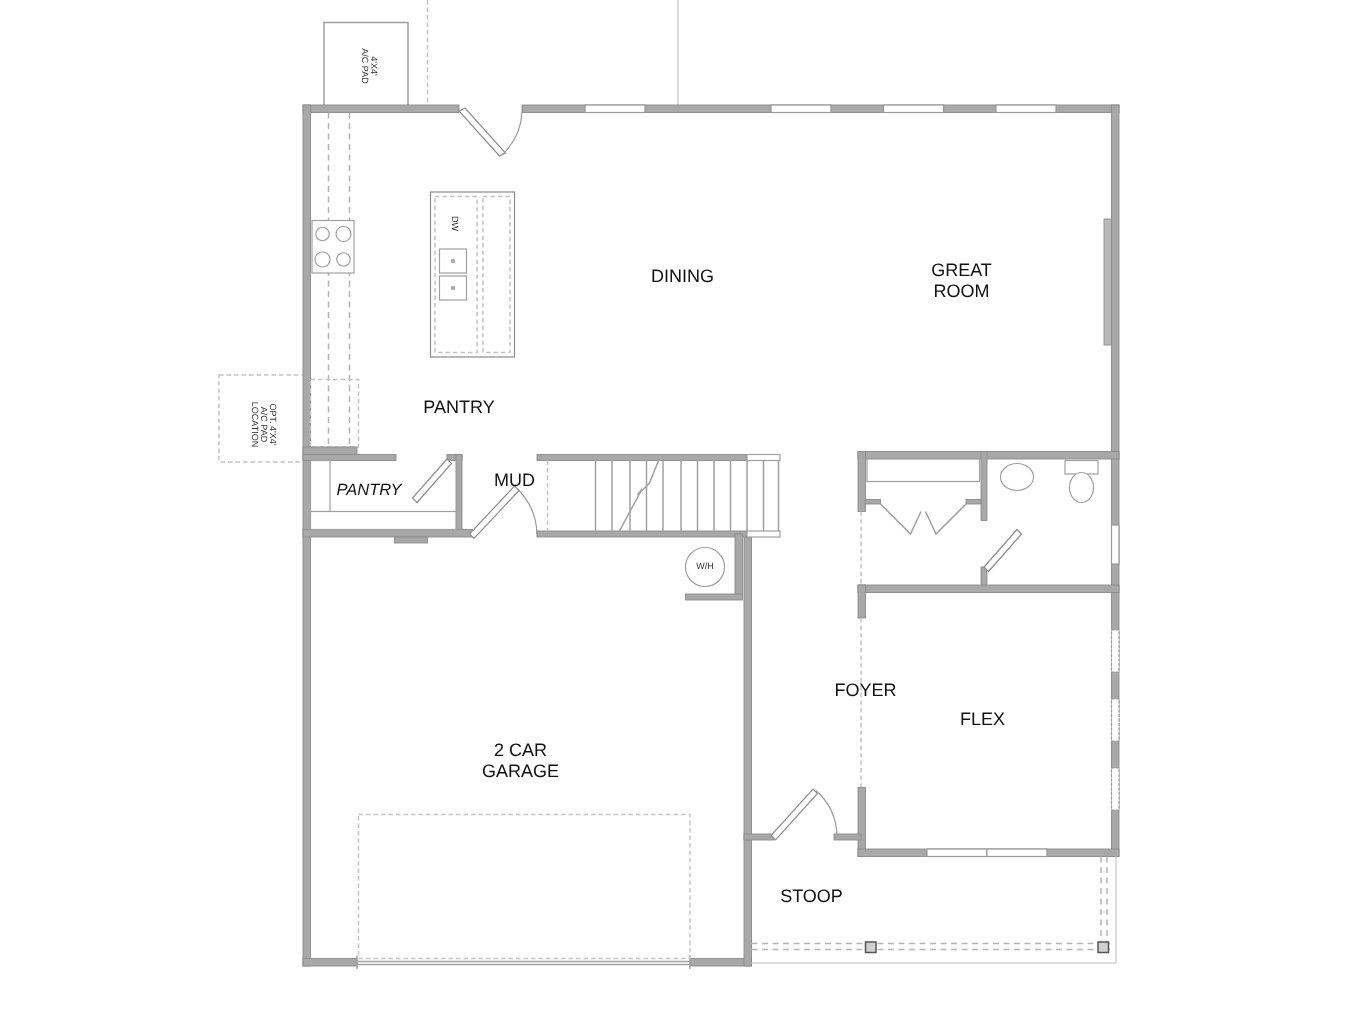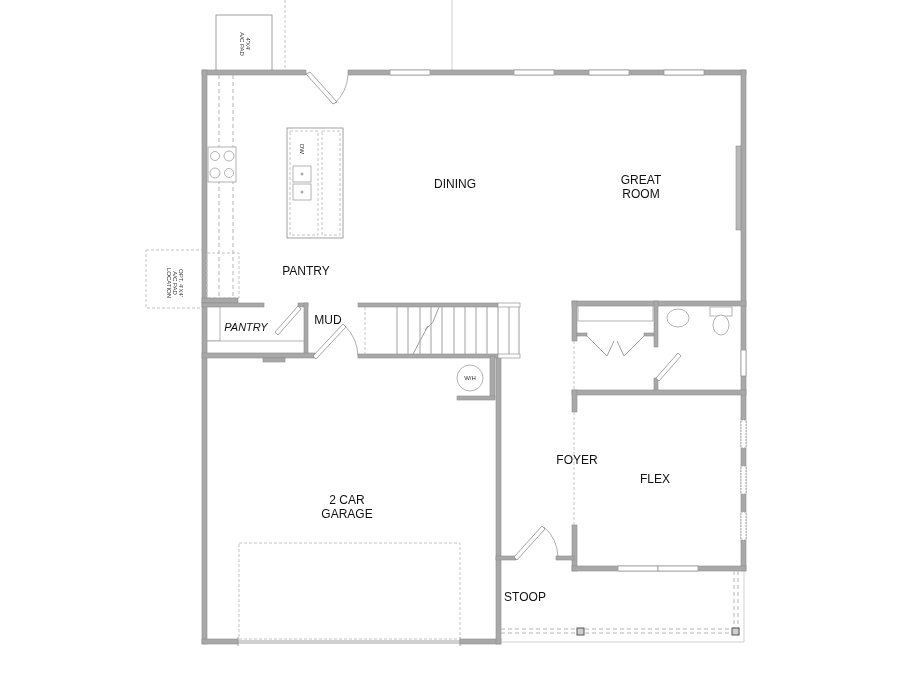--- a/index.html
+++ b/index.html
@@ -163,26 +163,26 @@
   <line class="thin" x1="501" y1="642" x2="744" y2="642" style="stroke:#d0d0d0"></line>
   <rect class="post" x="577" y="628" width="7" height="7"></rect>
   <rect class="post" x="732" y="628" width="7" height="7"></rect>
 </svg>
 
 <div class="label" style="left:455px; top:177px;">DINING</div>
 <div class="label" style="left:617px; top:173px;margin-left:24px;">GREAT
 ROOM</div>
 <div class="label" style="left:306px; top:264px;">PANTRY</div>
 <div class="label" style="left:246px; top:320px; font-size:11px;font-style:italic;">PANTRY</div>
-<div class="label" style="left:328px; top:313px;">MUD</div>
+<div class="label" style="left:343px; top:313px;">MUD</div>
 <div class="label" style="left:347px; top:450px;margin-top:43px;">2 CAR
 GARAGE</div>
 <div class="label" style="left:537px; top:453px;margin-left:40px;">FOYER</div>
 <div class="label" style="left:655px; top:472px;text-align:right;">FLEX</div>
-<div class="label" style="left:525px; top:590px;">STOOP</div>
+<div class="label" style="left:541px; top:590px;">STOOP</div>
 
 <div class="small-label rot" style="left:225px; top:38px; width:40px;">4'X4'
 A/C PAD</div>
 <div class="small-label rot" style="left:150px; top:274px; width:50px;">OPT. 4'X4'
 A/C PAD
 LOCATION</div>
 <div class="small-label rot" style="left:294px; top:146px; width:16px;">DW</div>
 <div class="small-label" style="left:460px; top:375px; width:20px;">W/H</div>
 
 </body></html>

